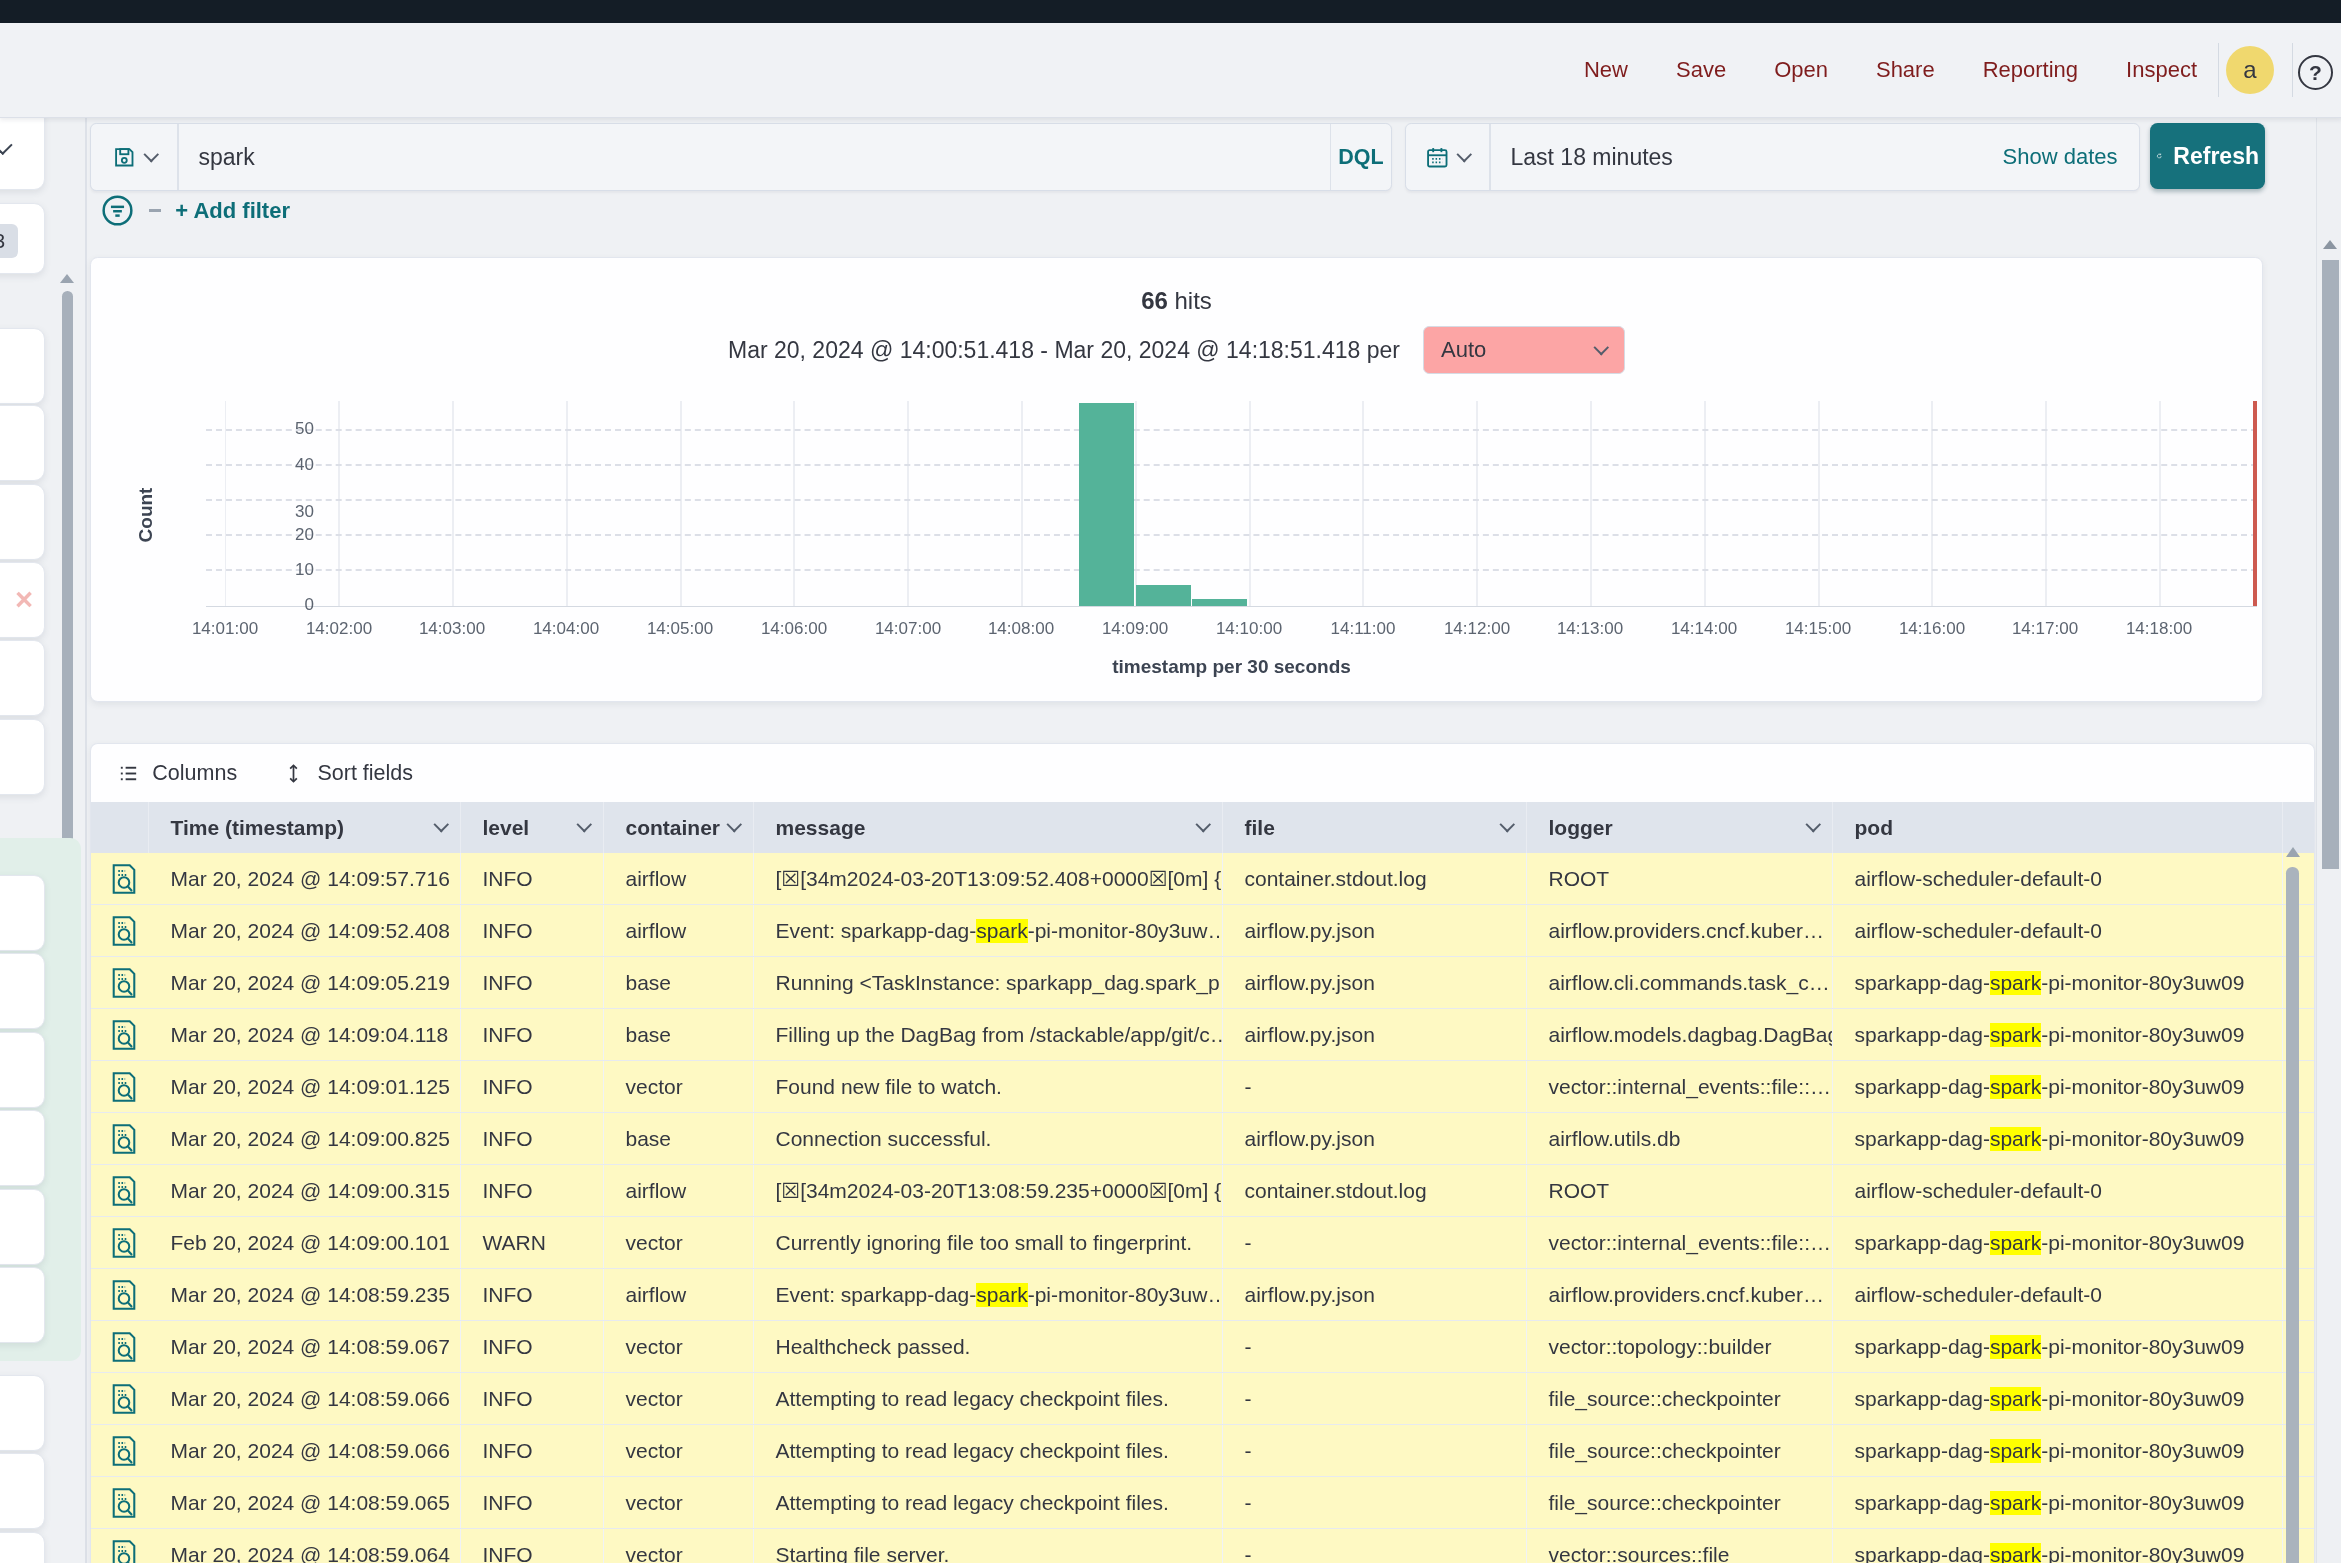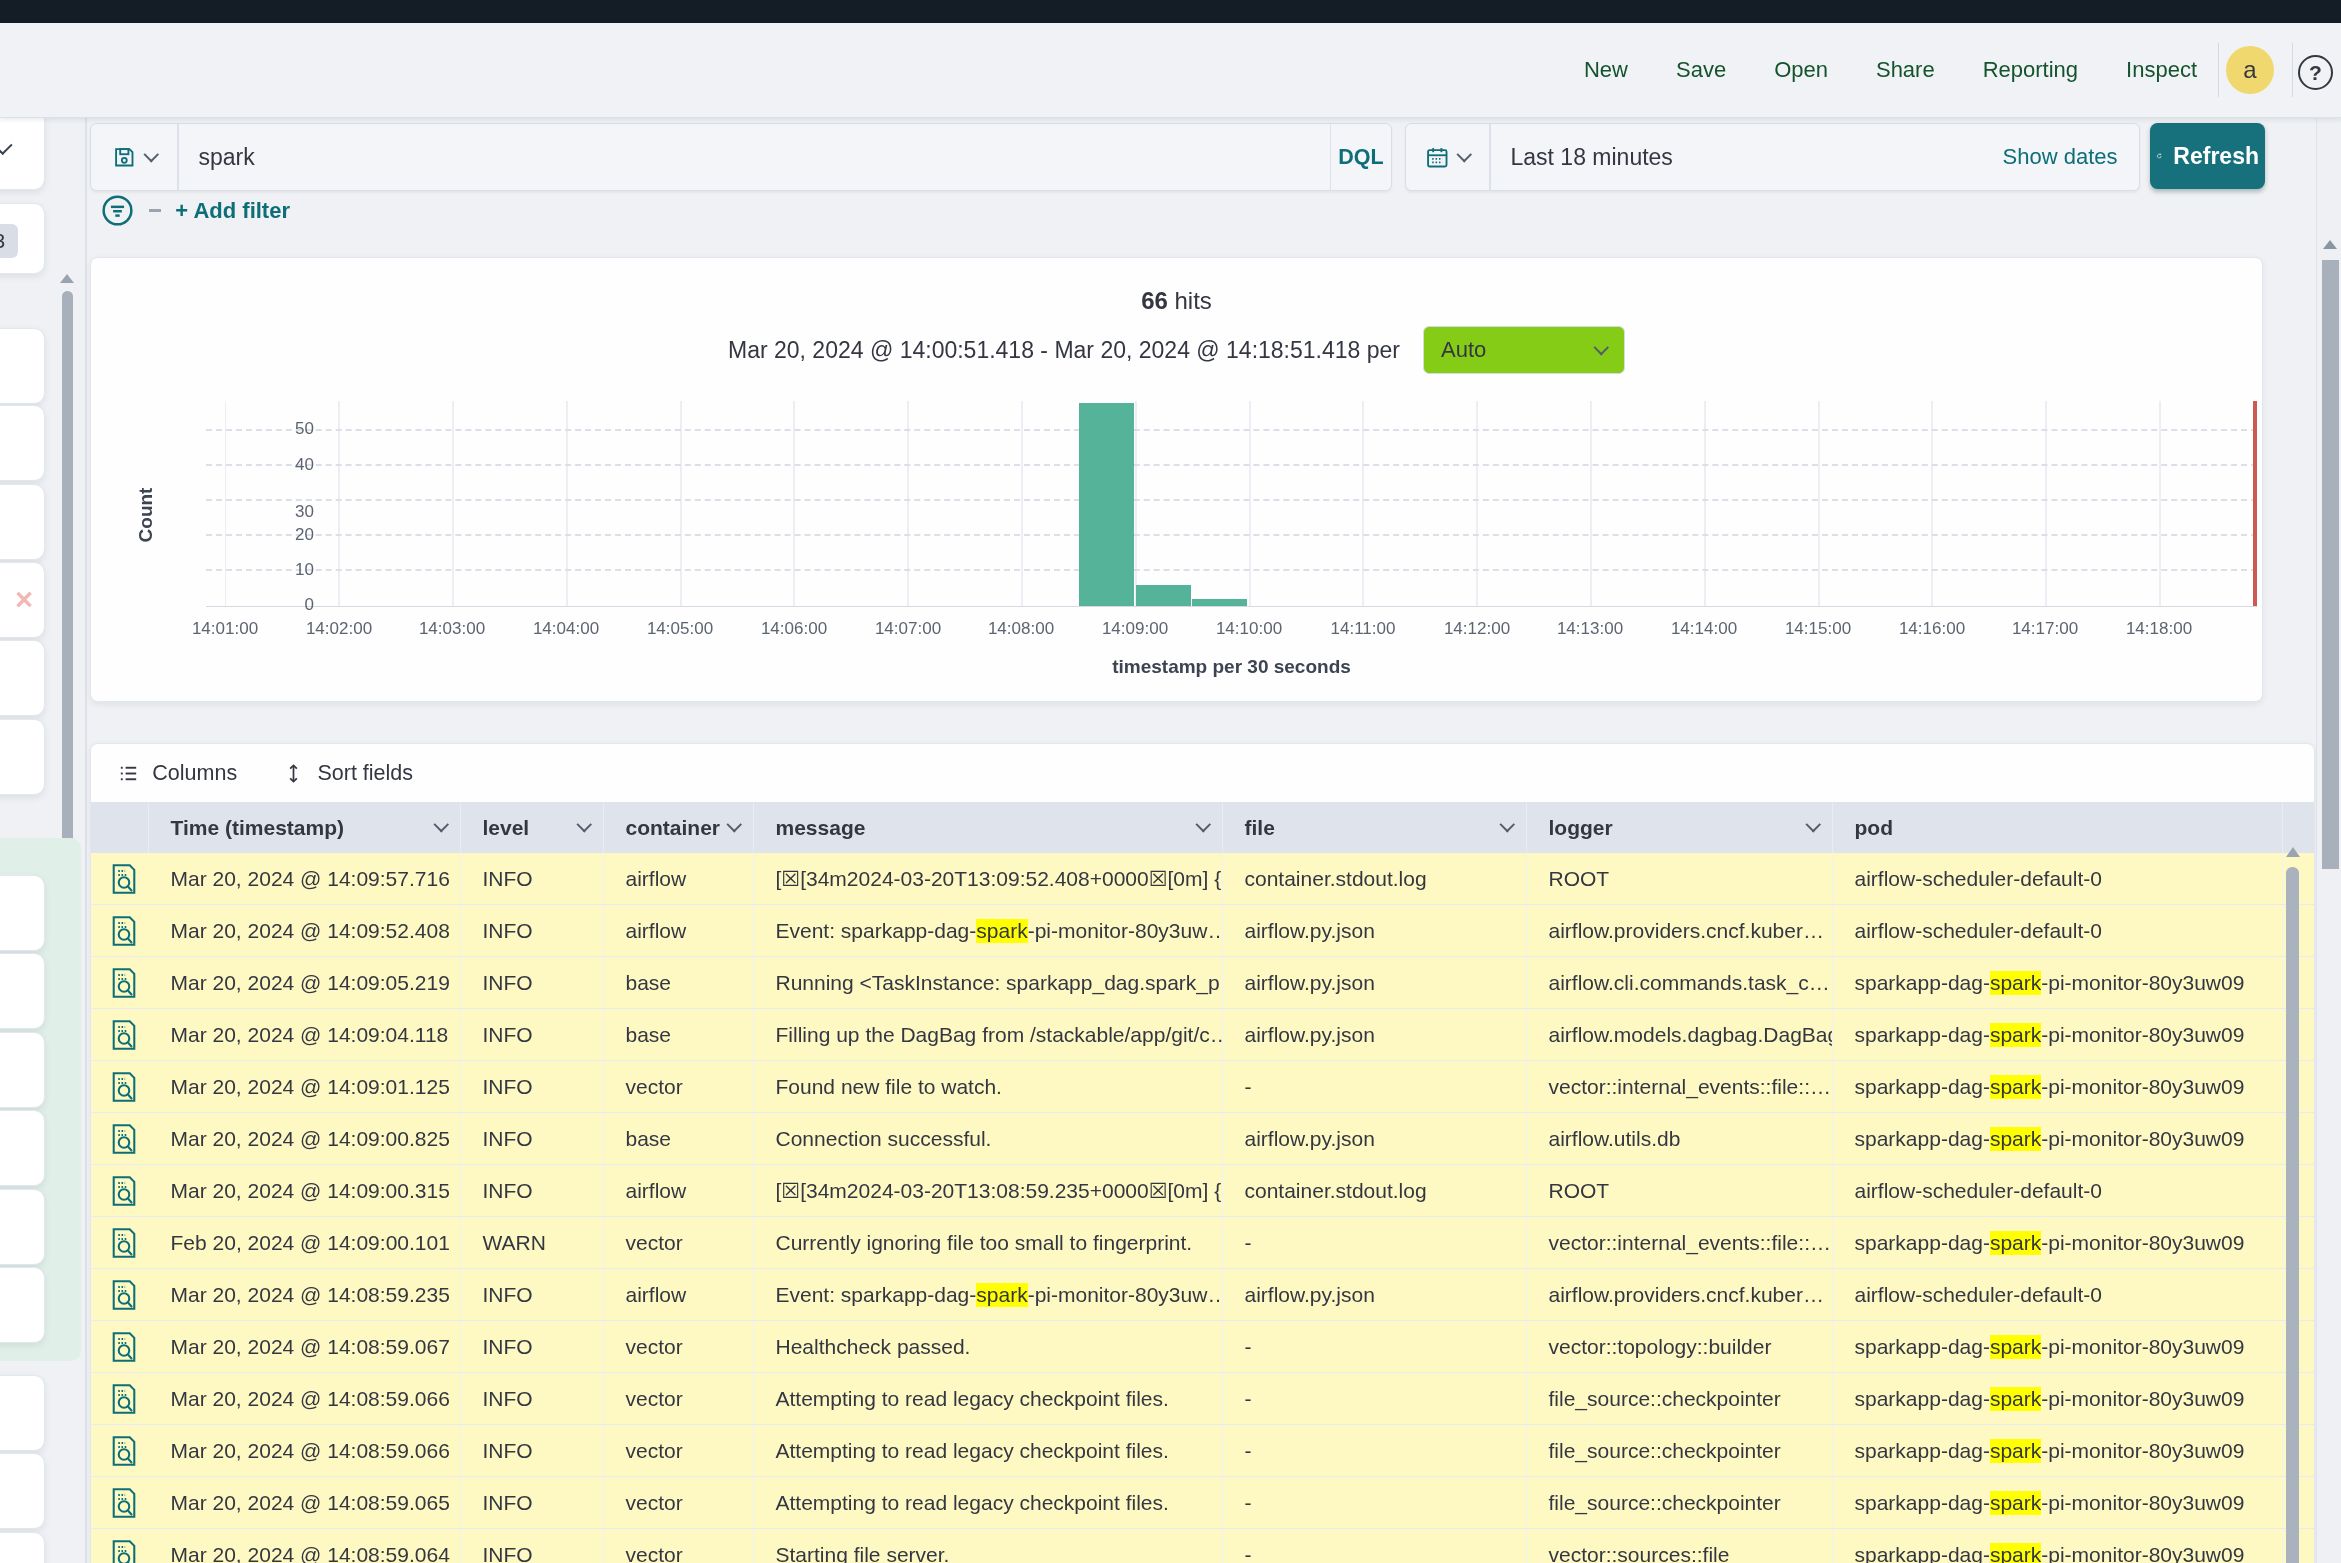--- a/index.html
+++ b/index.html
@@ -3,21 +3,21 @@
 <meta charset="utf-8">
 <style>
   html,body{margin:0;padding:0;width:2342px;height:1564px;overflow:hidden;
     font-family:"Liberation Sans","DejaVu Sans",sans-serif;background:#eff1f4;}
   .page{position:relative;width:2342px;height:1564px;overflow:hidden;background:#eff1f4;color:#343741;}
   
   .topbar{position:absolute;left:0;top:0;width:100%;height:23px;background:#141d26;}
   .appbar{position:absolute;left:0;top:23px;width:100%;height:94px;background:#f0f2f5;
     border-bottom:1.5px solid #dce0e8;box-shadow:0 2.3px 4.6px rgba(60,70,85,.10);z-index:5;}
   .nav{position:absolute;right:145px;top:0;height:100%;display:flex;align-items:center;gap:48px;}
-  .nav a{color:#14532d;font-size:22px;text-decoration:none;cursor:pointer;text-align:right;}
+  .nav a{color:#7f1d1d;font-size:22px;text-decoration:none;cursor:pointer;text-align:right;}
   .nav-sep{position:absolute;top:20px;width:1.5px;height:54px;background:#d4dae2;}
   .avatar{position:absolute;top:23px;width:48px;height:48px;border-radius:50%;background:#f0d86e;
     display:flex;align-items:center;justify-content:center;font-size:24px;color:#343741;cursor:pointer;}
   .help{position:absolute;top:32px;width:31px;height:31px;border-radius:50%;border:2.3px solid #343741;
     display:flex;align-items:center;justify-content:center;font-size:21px;font-weight:bold;color:#343741;cursor:pointer;}
   
   .railline{position:absolute;left:85px;top:117px;bottom:0;width:1.5px;background:#dde1e8;}
   .lcard{position:absolute;left:-31px;width:74px;background:#fff;border:1.5px solid #e3e7ee;border-radius:10.8px;
     box-shadow:0 2.3px 6.2px rgba(70,80,95,.10);}
   .mint{position:absolute;left:-31px;width:112px;background:#e1efe9;border-radius:10.8px;}
@@ -46,21 +46,21 @@
   .filterdash{width:12.3px;height:2.3px;background:#9aa4b0;}
   .addfilter{color:#0d6e78;font-size:22px;font-weight:bold;cursor:pointer;}
   
   .card{position:absolute;background:#fefeff;border:1.5px solid #e2e6ee;border-radius:7.7px;
     box-shadow:0 2.3px 6.2px rgba(70,80,95,.08);}
   
   .hits{position:absolute;top:29px;left:0;width:100%;text-align:center;font-size:24px;color:#343741;}
   .hits b{font-weight:bold;}
   .subrow{position:absolute;top:68px;left:0;width:100%;display:flex;align-items:center;justify-content:center;gap:23px;}
   .subtitle{font-size:23px;color:#343741;}
-  .intervalsel{width:166px;height:46px;background:#84cc16;border:1.5px solid #d6dbe4;border-radius:6.2px;
+  .intervalsel{width:166px;height:46px;background:#fca5a5;border:1.5px solid #d6dbe4;border-radius:6.2px;
     display:flex;align-items:center;font-size:22px;color:#343741;padding:0 17px;cursor:pointer;}
   .intervalsel .chev.small{margin-left:auto;}
   .plot{position:absolute;left:115px;top:143px;width:2051px;height:205px;border-bottom:1.5px solid #d4d9e1;}
   .gridv{position:absolute;top:0;bottom:0;width:1.5px;background:#eceef3;}
   .gridh{position:absolute;left:0;right:0;height:0;border-top:2.3px dashed #dcdfe7;}
   .bar{position:absolute;bottom:0;background:#54b399;}
   .marker{position:absolute;top:0;bottom:0;width:3.8px;background:#cd5a50;}
   .ylab{position:absolute;right:1948px;width:46px;text-align:right;font-size:17px;color:#5c6470;}
   .xlab{position:absolute;top:361px;width:114px;margin-left:-57px;text-align:center;font-size:17px;color:#5c6470;}
   .ytitle{position:absolute;left:9.2px;top:246px;transform:rotate(-90deg);transform-origin:center;

